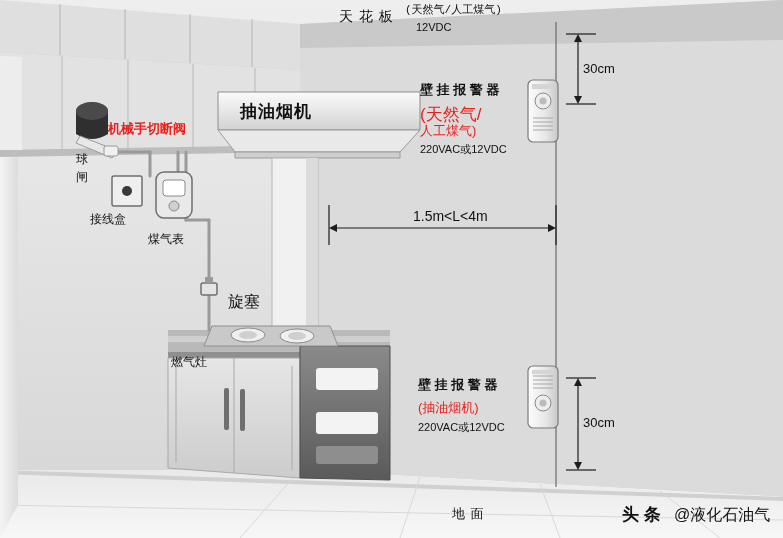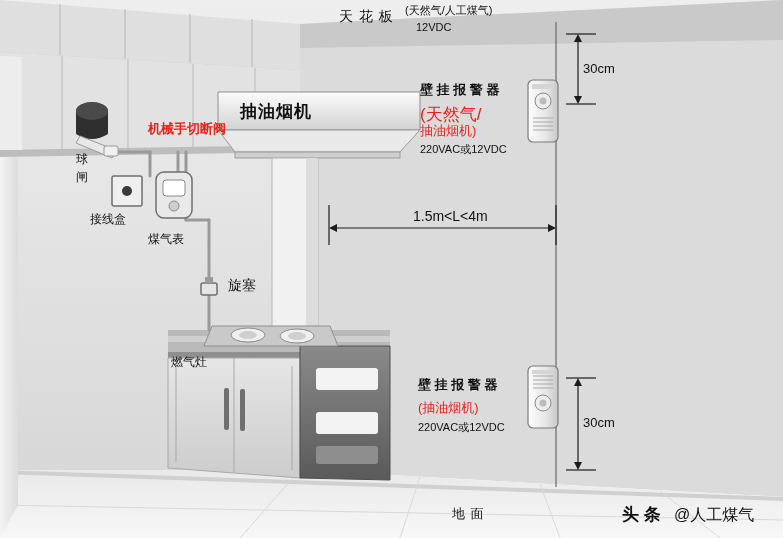--- a/index.html
+++ b/index.html
@@ -200,47 +200,47 @@
     <g stroke="#1c1c1c" stroke-width="1.2" fill="none">
       <path d="M329,205 L329,245"></path>
       <path d="M556,205 L556,245"></path>
       <path d="M333,228 L552,228"></path>
       <path d="M329,228 L337,224 L337,232 Z" fill="#1c1c1c" stroke="none"></path>
       <path d="M556,228 L548,224 L548,232 Z" fill="#1c1c1c" stroke="none"></path>
     </g>
   </svg>
 
   <div class="lbl nosel" style="left:339px;top:8px;font-size:14px;letter-spacing:1px;">天 花 板</div>
-  <div class="lbl nosel" style="left:405px;top:4px;font-size:11px;">(天然气/人工煤气)</div>
+  <div class="lbl nosel" style="left:405px;top:4px;font-size:11px;font-family:Liberation Mono, monospace;">(天然气/人工煤气)</div>
   <div class="lbl nosel" style="left:405px;top:21px;font-size:11px;margin-left:11px;">12VDC</div>
 
-  <div class="lbl nosel red" style="left:108px;top:121px;font-size:13px;font-weight:bold;padding-left:40px;">机械手切断阀</div>
+  <div class="lbl nosel red" style="left:108px;top:121px;font-size:13px;font-weight:bold;">机械手切断阀</div>
 
   <div class="lbl nosel" style="left:76px;top:152px;font-size:12px;">球</div>
   <div class="lbl nosel" style="left:76px;top:170px;font-size:12px;">闸</div>
 
   <div class="lbl nosel" style="left:90px;top:212px;font-size:12px;">接线盒</div>
   <div class="lbl nosel" style="left:148px;top:232px;font-size:12px;">煤气表</div>
-  <div class="lbl nosel" style="left:228px;top:277px;font-size:14px;font-family:Liberation Serif, serif;">旋塞</div>
+  <div class="lbl nosel" style="left:228px;top:292px;font-size:16px;font-family:Liberation Serif, serif;">旋塞</div>
 
   <div class="lbl nosel" style="left:240px;top:101px;font-size:17px;font-weight:bold;letter-spacing:1px;">抽油烟机</div>
 
   <div class="lbl nosel" style="left:171px;top:355px;font-size:12px;">燃气灶</div>
 
   <div class="lbl nosel" style="left:420px;top:82px;font-size:13px;font-weight:bold;">壁 挂 报 警 器</div>
   <div class="lbl nosel red" style="left:420px;top:104px;font-size:17px;">(天然气/</div>
-  <div class="lbl nosel red" style="left:420px;top:123px;font-size:13px;">抽油烟机)</div>
+  <div class="lbl nosel red" style="left:420px;top:123px;font-size:13px;">人工煤气)</div>
   <div class="lbl nosel" style="left:420px;top:143px;font-size:11px;">220VAC或12VDC</div>
 
   <div class="lbl nosel" style="left:418px;top:377px;font-size:13px;font-weight:bold;">壁 挂 报 警 器</div>
   <div class="lbl nosel red" style="left:418px;top:400px;font-size:13px;">(抽油烟机)</div>
   <div class="lbl nosel" style="left:418px;top:421px;font-size:11px;">220VAC或12VDC</div>
 
   <div class="lbl nosel" style="left:583px;top:61px;font-size:13px;">30cm</div>
   <div class="lbl nosel" style="left:583px;top:415px;font-size:13px;">30cm</div>
   <div class="lbl nosel" style="left:413px;top:208px;font-size:14px;text-align:center;">1.5m&lt;L&lt;4m</div>
 
   <div class="lbl nosel" style="left:452px;top:506px;font-size:13px;letter-spacing:1px;">地  面</div>
 
   <div class="lbl nosel" style="left:622px;top:504px;font-size:17px;font-weight:bold;color:#111;">头 条</div>
-  <div class="lbl nosel" style="left:674px;top:505px;font-size:16px;color:#111;">@人工煤气</div>
+  <div class="lbl nosel" style="left:674px;top:505px;font-size:16px;color:#111;">@液化石油气</div>
 
 </div>
 
 </body></html>

